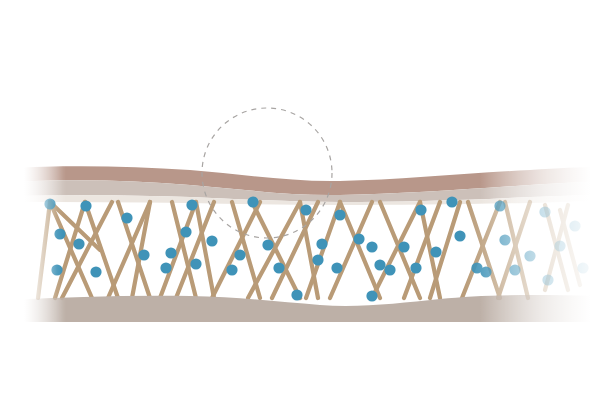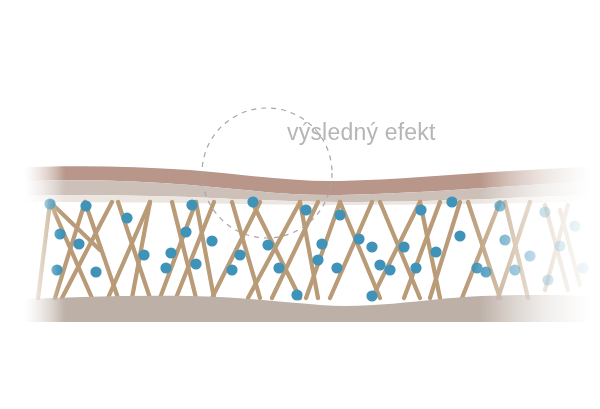--- a/index.html
+++ b/index.html
@@ -224,15 +224,14 @@
           <circle cx="575" cy="226" r="5.6" fill="#3f93b8"></circle>
           <circle cx="583" cy="268" r="5.6" fill="#3f93b8"></circle>
         </g>
     </g>
 
     <circle id="highlight-circle" cx="267" cy="173" r="65" fill="none" stroke="#a8a5a3" stroke-width="1.2" stroke-dasharray="5 5"></circle>
 
     <rect x="0" y="0" width="600" height="409" fill="url(#edgeFade)" style="mix-blend-mode:normal" opacity="0.55"></rect>
   </svg>
 
-  <div class="annot-text" style="left: 287px; top: 118px; color: rgb(181, 181, 181); font-size: 23px;">výsledný efekt</div>
 
 </div>
 
 </body></html>

